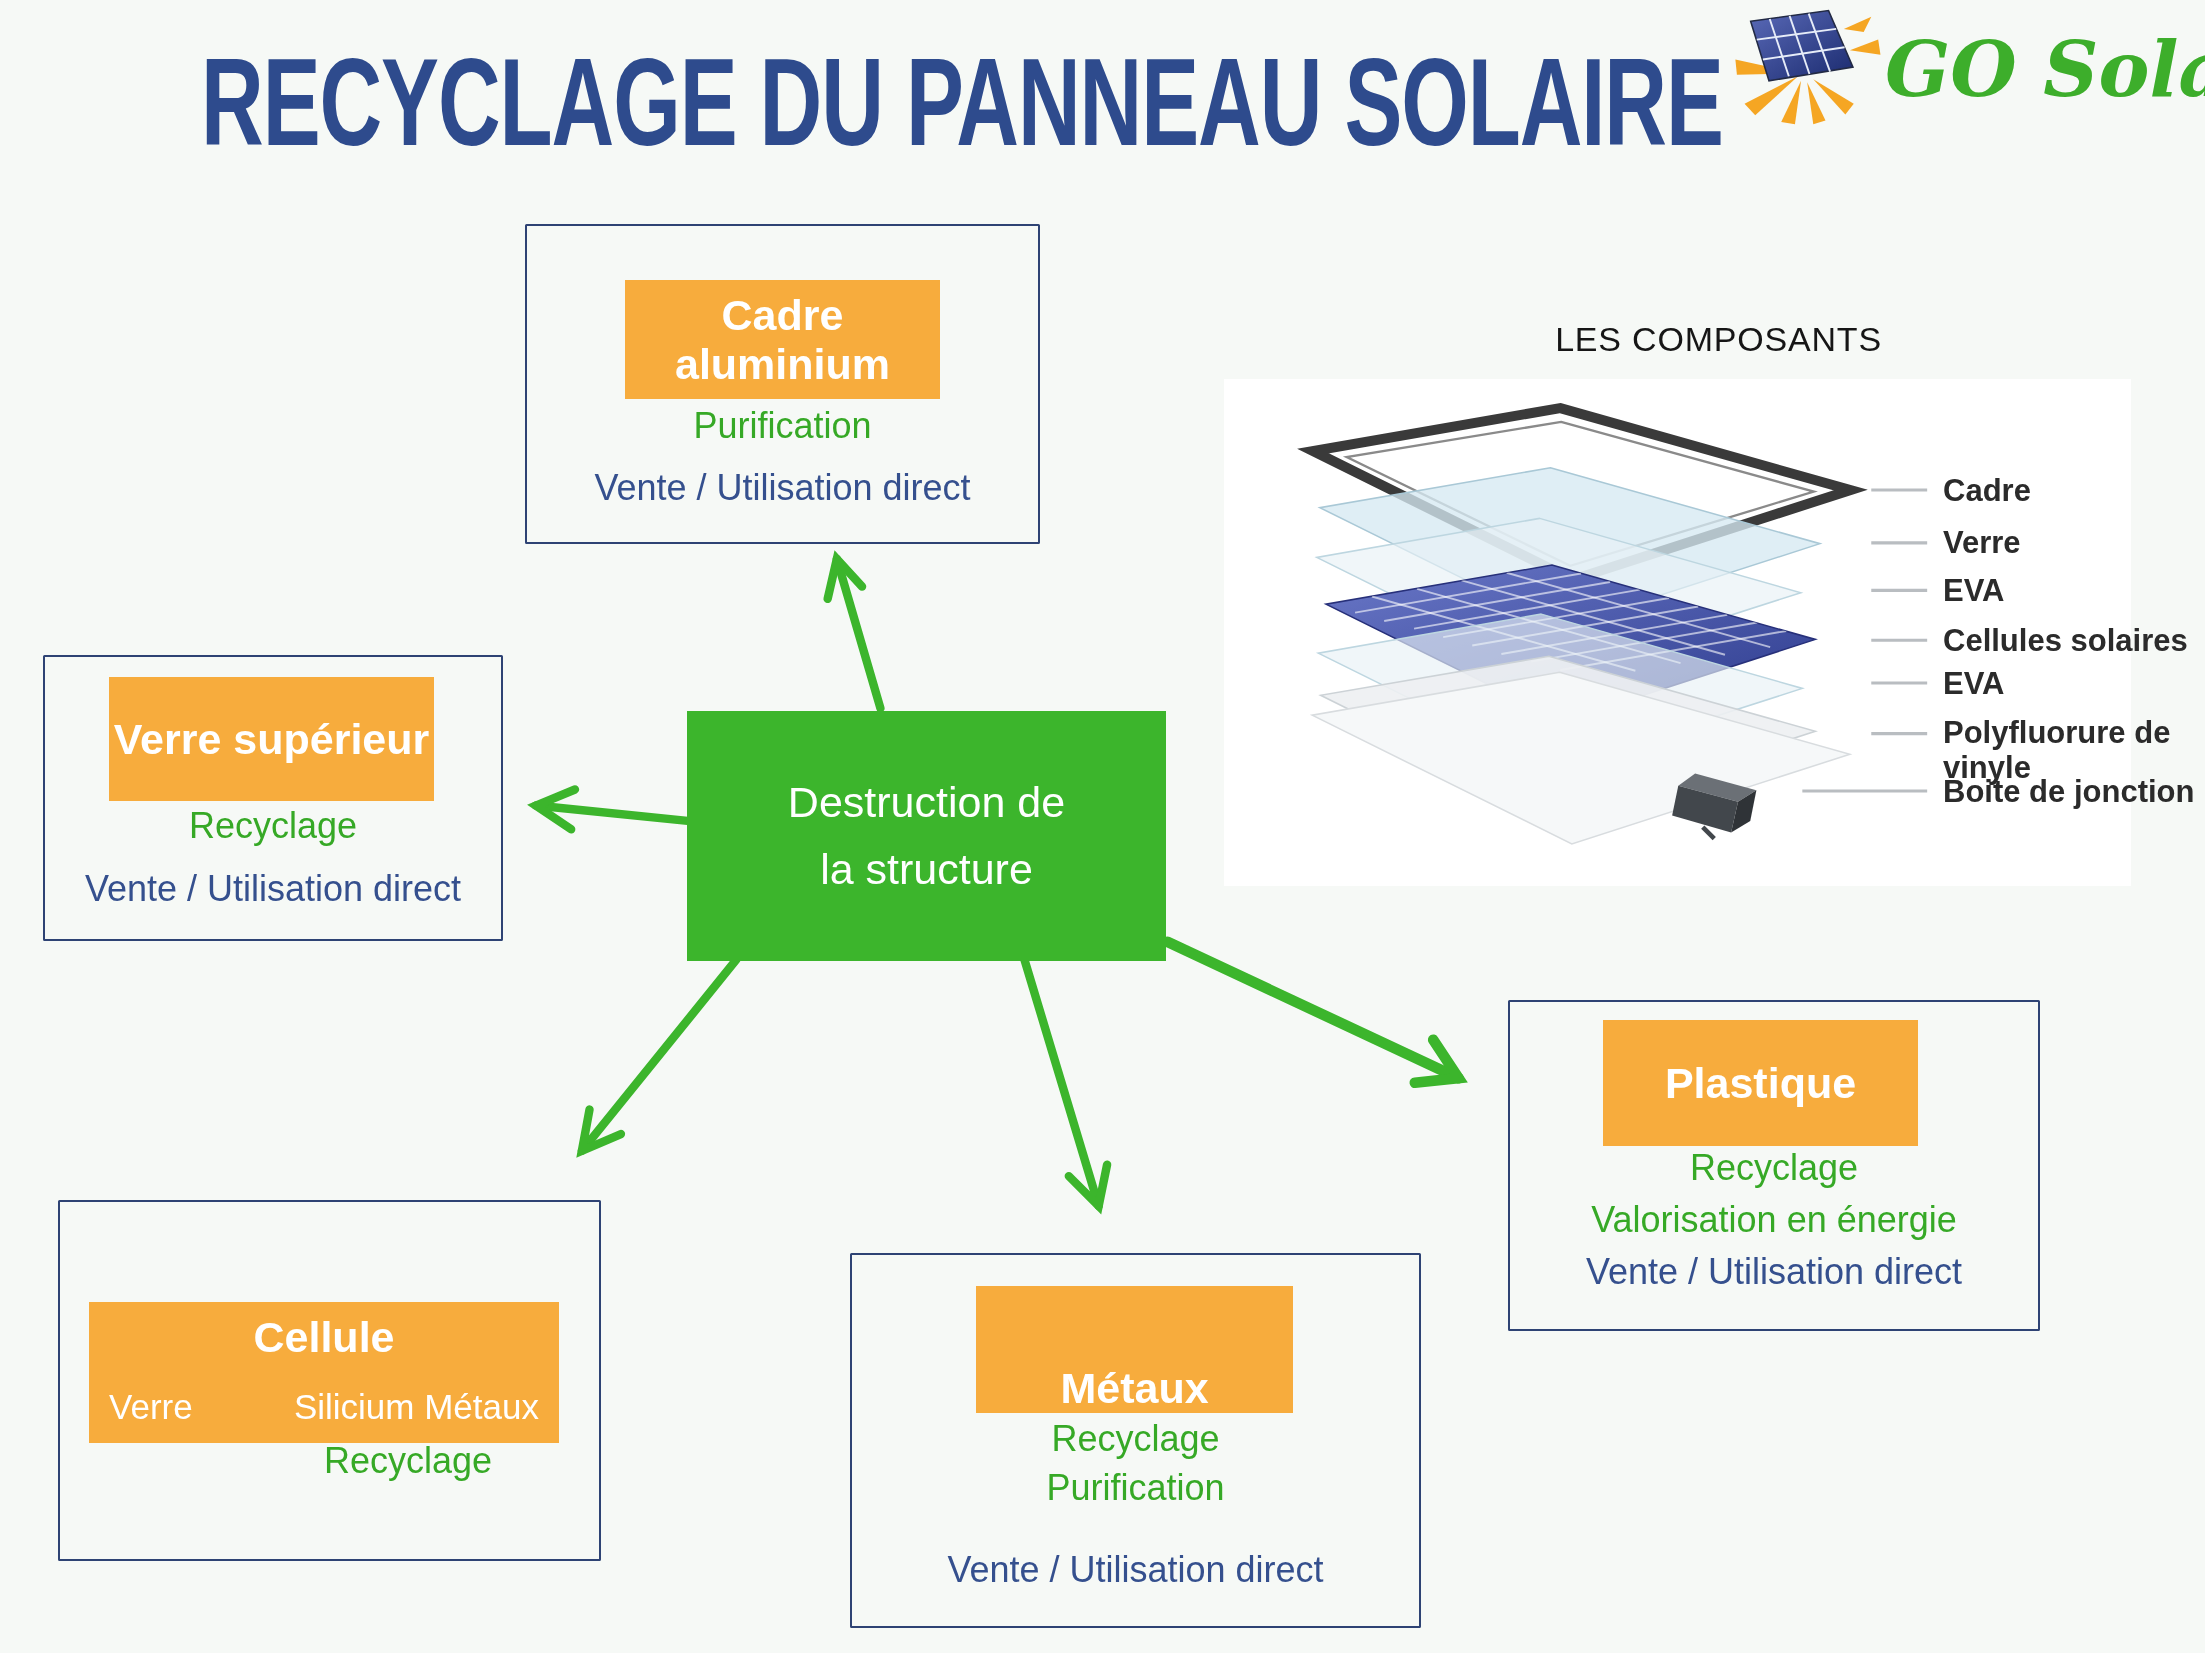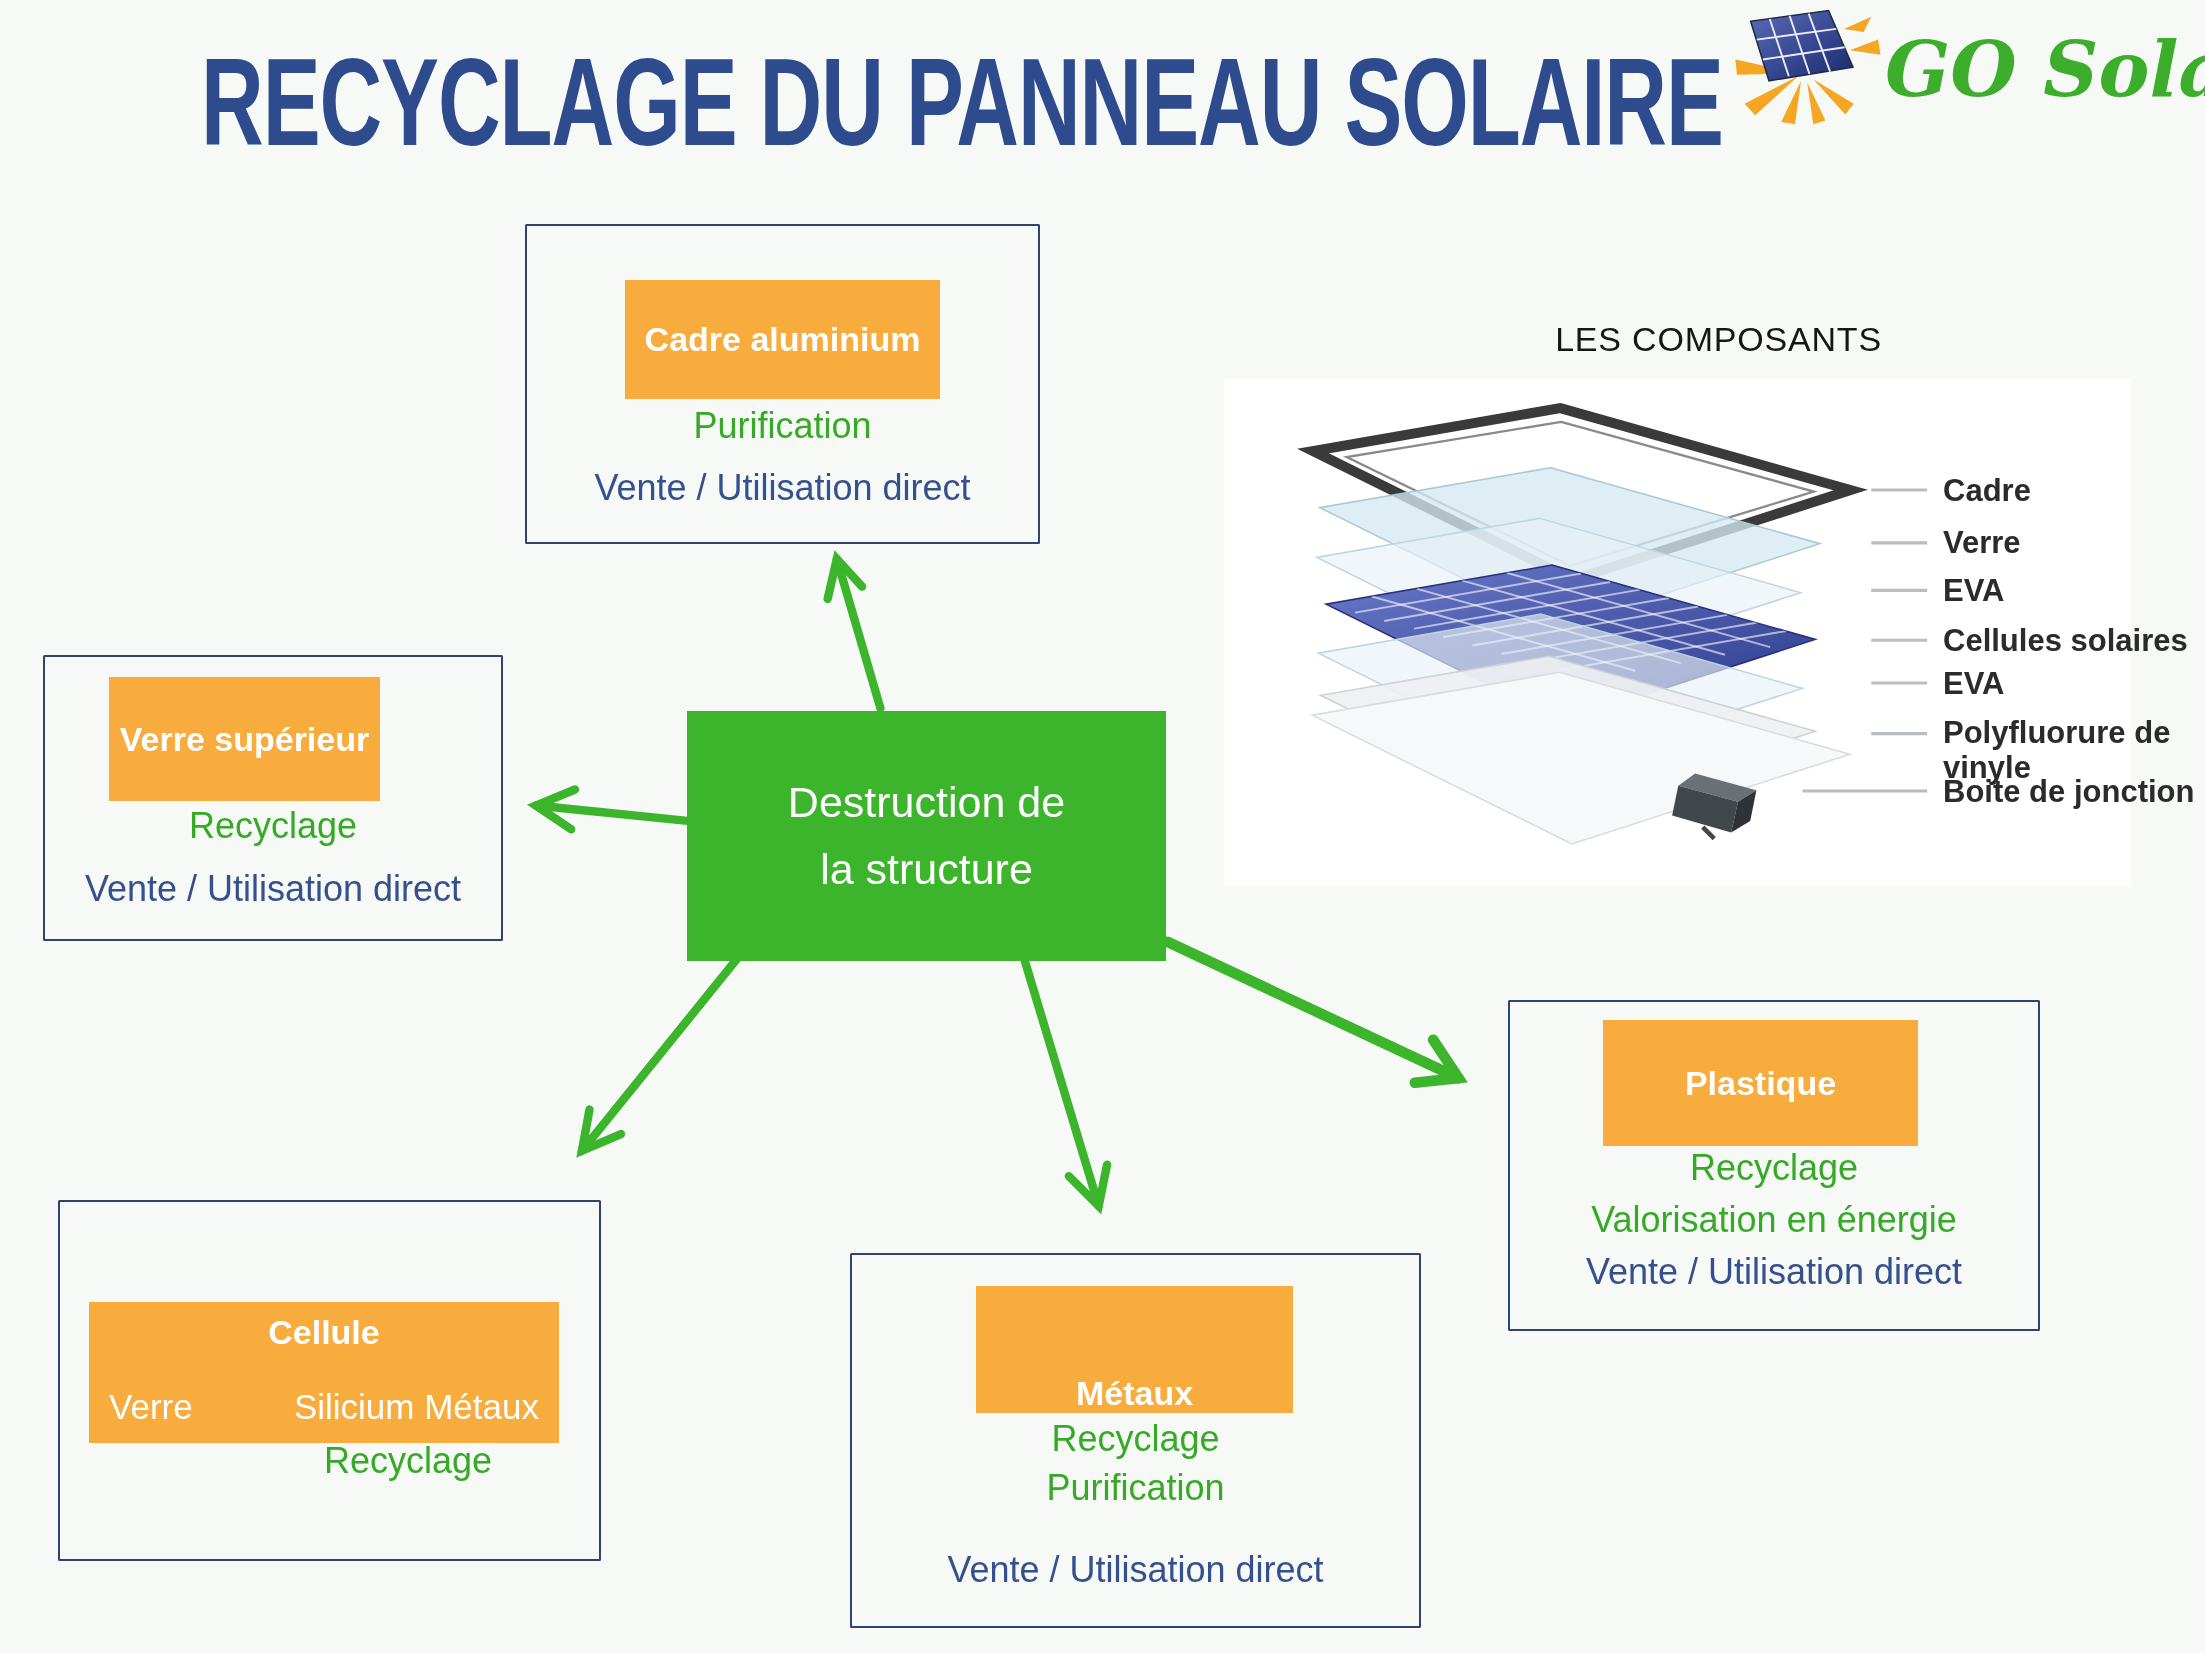--- a/index.html
+++ b/index.html
@@ -16,21 +16,21 @@
     transform:scaleX(0.70); transform-origin:left top; display:inline-block;
   }
   
   .logo-wrap{position:absolute; left:1721px; top:6.1px; width:490px; height:126px;}
   
   .node{position:absolute; border:2.3px solid #2e4374; border-radius:1.5px; background:transparent;}
   .chip{
     position:absolute; background:#f7ac3d; color:#ffffff; font-weight:700;
     display:flex; align-items:center; justify-content:center; text-align:center;
   }
-  .chip .chip-label{font-size:34px;}
+  .chip .chip-label{font-size:43px;}
   .line{position:absolute; left:0; width:100%; height:44px; line-height:44px;
         text-align:center; font-size:36px;}
   .t-green{color:#36a926;}
   .t-blue{color:#35508e;}
   
   .chip-col{flex-direction:column; justify-content:flex-start; padding-top:10.7px;}
   .chip-row{
     position:absolute; left:0; right:0; bottom:15.3px; display:flex;
     justify-content:space-between; padding:0 20px; font-weight:400; font-size:35px;
   }
@@ -126,21 +126,21 @@
 
   <div class="node" style="left:525px;top:224px;width:511px;height:316px;">
     <div class="chip" style="left:98px;top:54px;width:315px;height:119px;">
       <span class="chip-label">Cadre aluminium</span>
     </div>
     <div class="line t-green" style="top:178px;">Purification</div>
     <div class="line t-blue" style="top:240px;">Vente / Utilisation direct</div>
   </div>
 
   <div class="node" style="left:43px;top:655px;width:456px;height:282px;">
-    <div class="chip" style="left:64px;top:20px;width:271px;height:124px;">
+    <div class="chip" style="left:64px;top:20px;width:325px;height:124px;">
       <span class="chip-label">Verre supérieur</span>
     </div>
     <div class="line t-green" style="top:147px;">Recyclage</div>
     <div class="line t-blue" style="top:210px;">Vente / Utilisation direct</div>
   </div>
 
   <div class="node" style="left:58px;top:1200px;width:539px;height:357px;">
     <div class="chip chip-col" style="left:29px;top:100px;width:470px;height:130px;">
       <span class="chip-label">Cellule</span>
       <div class="chip-row">

